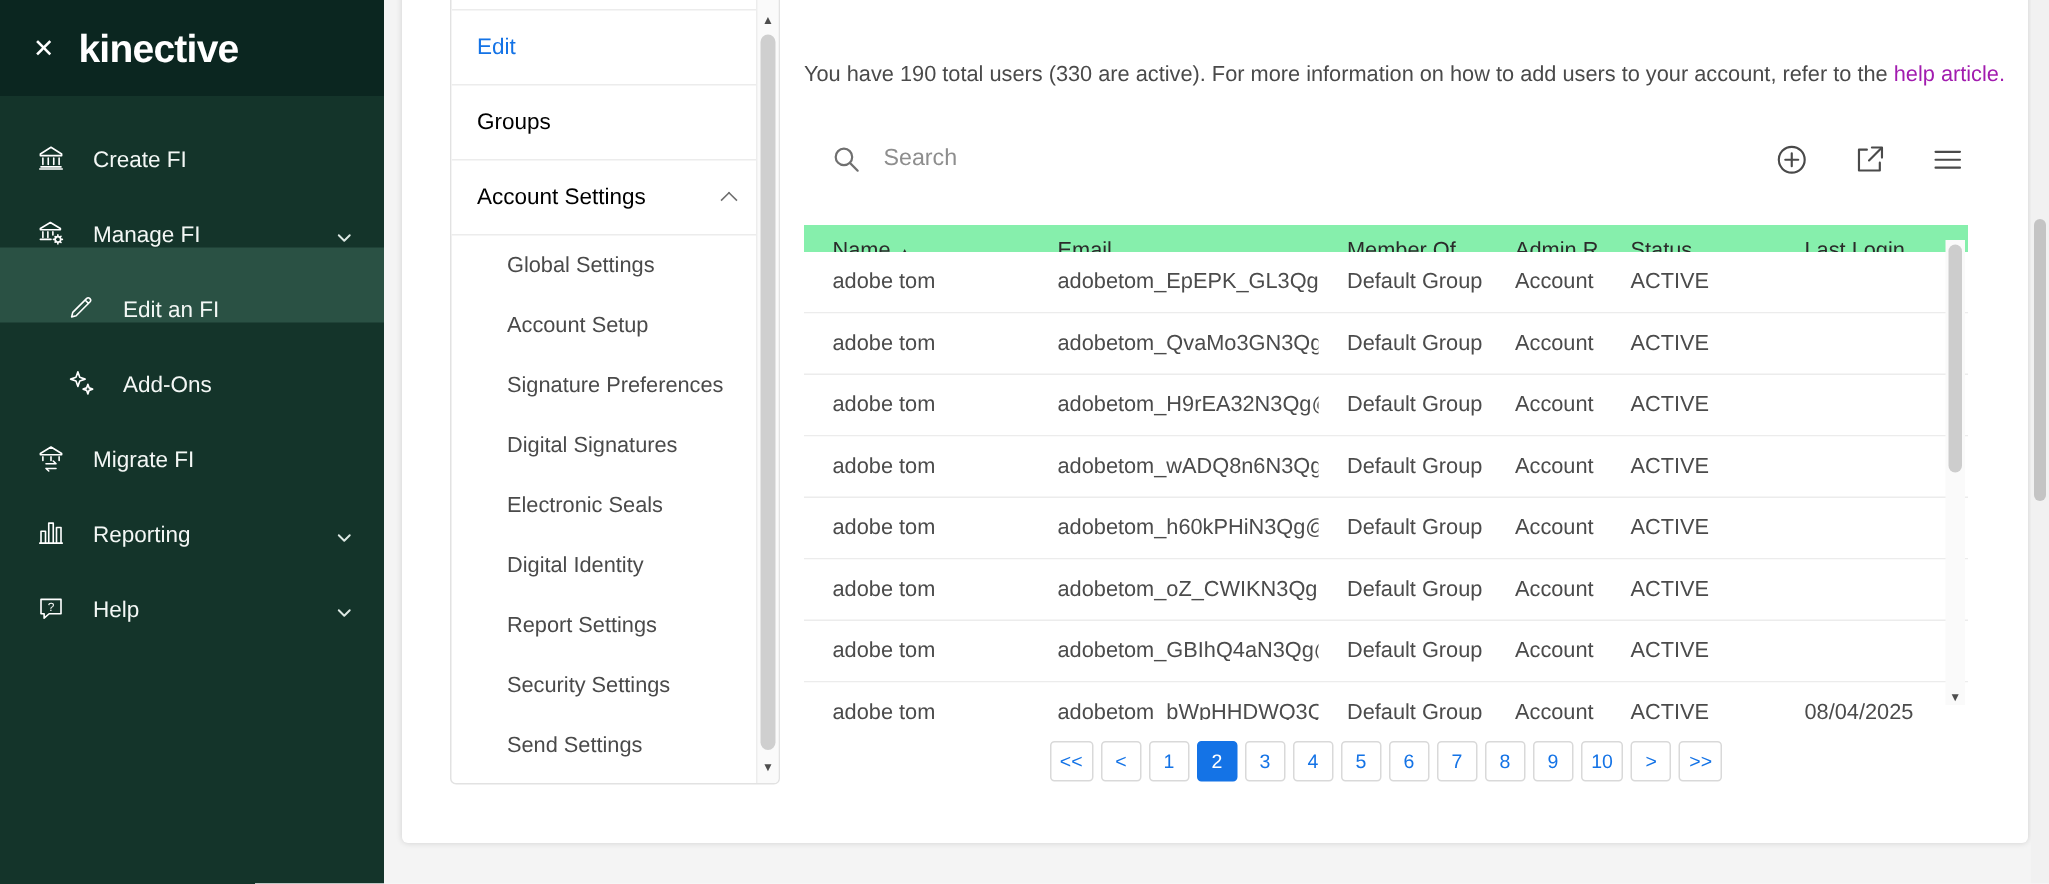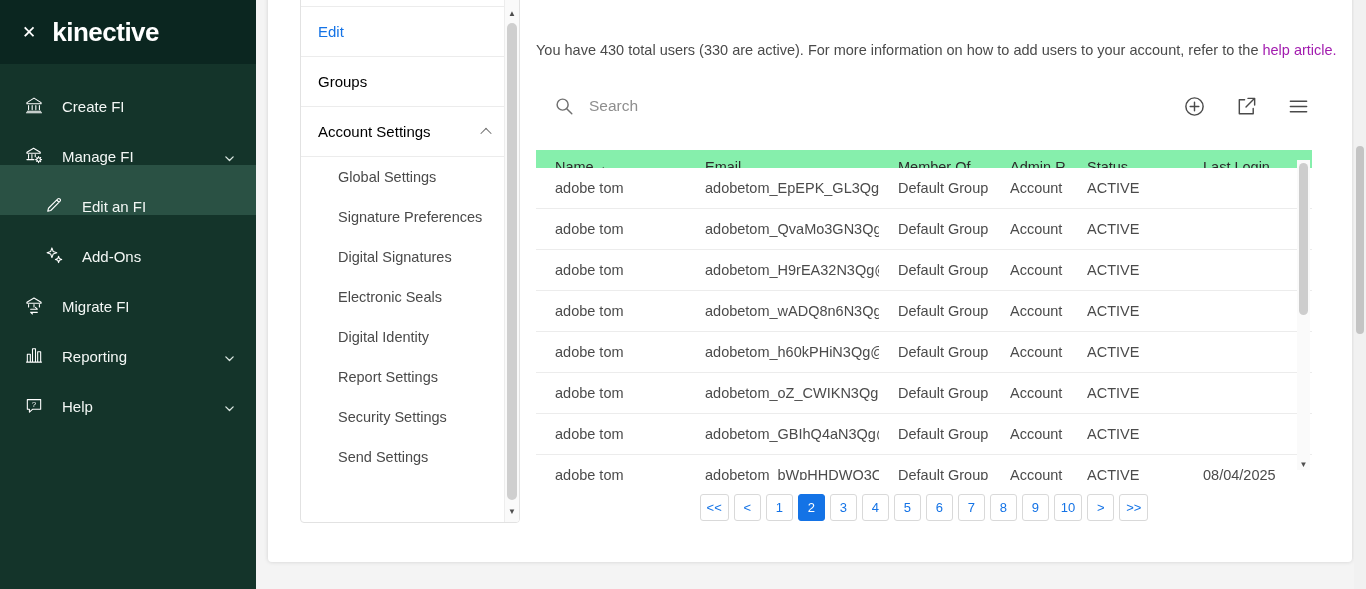--- a/index.html
+++ b/index.html
@@ -173,40 +173,41 @@
     <div class="panel">
       <div class="panel-list">
         <div class="p-item users">Edit</div>
         <div class="p-item">Groups</div>
         <div class="p-item">
           <span>Account Settings</span>
           <span class="chev-up-css"></span>
         </div>
         <div class="p-sub-list">
           <div class="p-sub">Global Settings</div>
+          <div class="p-sub">Account Setup</div>
           <div class="p-sub">Signature Preferences</div>
           <div class="p-sub">Digital Signatures</div>
           <div class="p-sub">Electronic Seals</div>
           <div class="p-sub">Digital Identity</div>
           <div class="p-sub">Report Settings</div>
           <div class="p-sub">Security Settings</div>
           <div class="p-sub">Send Settings</div>
         </div>
       </div>
       <div class="panel-scroll">
         <div class="arr up">▲</div>
         <div class="thumb"></div>
         <div class="arr down">▼</div>
       </div>
     </div>
 
     <div class="content">
 
       <div class="intro">
-        <span>You have 430 total users (330 are active). For more information on how to add users to your account, refer to the</span>
+        <span>You have 190 total users (330 are active). For more information on how to add users to your account, refer to the</span>
         <a>help article.</a>
       </div>
 
       <div class="toolbar">
         <div class="search">
           <svg class="search-ic" viewBox="0 0 24 24">
             <circle cx="10.5" cy="10.5" r="6"></circle>
             <path d="M15 15l5.5 5.5"></path>
           </svg>
           <input type="text" placeholder="Search" style="">

